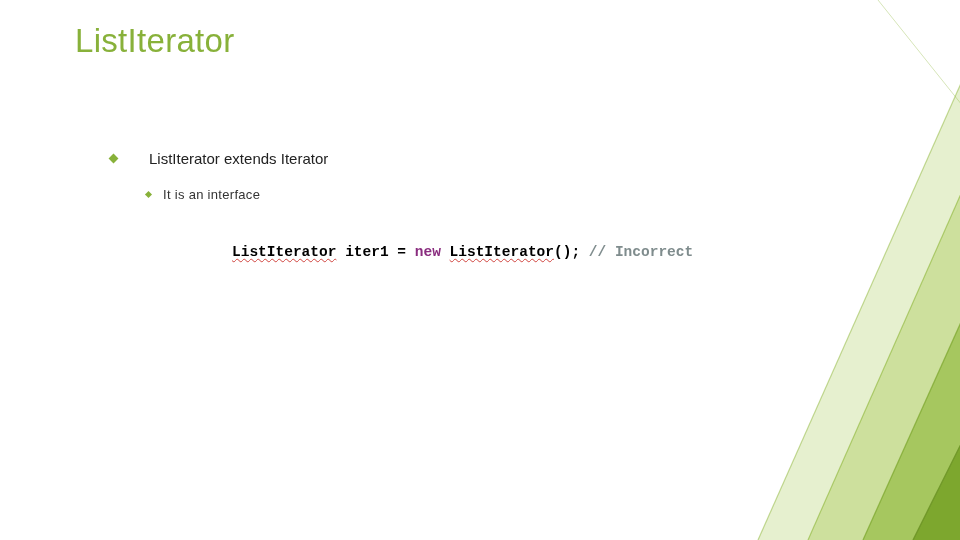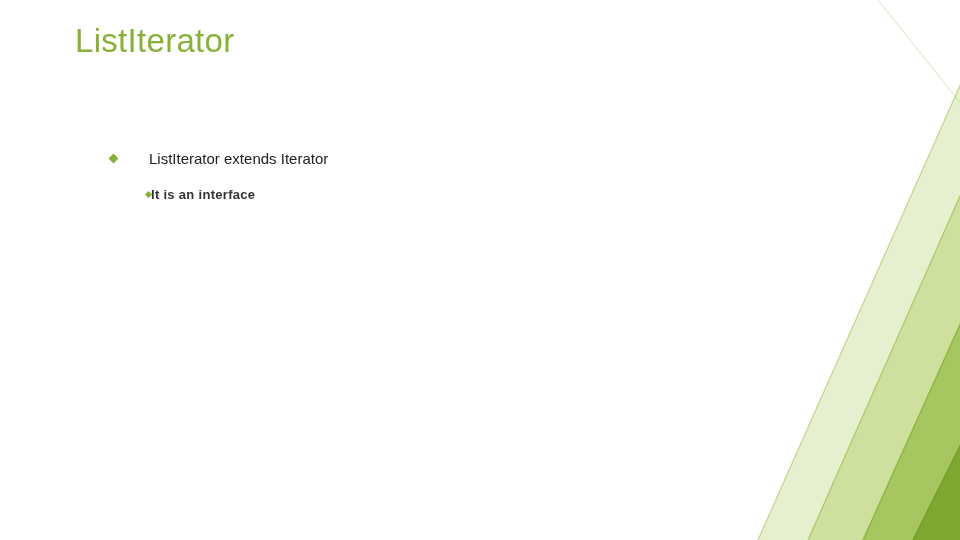--- a/index.html
+++ b/index.html
@@ -36,24 +36,24 @@
     gap: 32px;
     font-size: 15px;
     color: #222;
   }
   .bullet-sub {
     position: absolute;
     left: 108px;
     top: 187px;
     display: flex;
     align-items: center;
+    gap: 12px;
     font-size: 13px;
     color: #333;
     letter-spacing: 0.3px;
-    font-weight: bold;
   }
   .diamond {
     display: inline-block;
     width: 7px;
     height: 7px;
     background: #88b13a;
     transform: rotate(45deg);
     flex-shrink: 0;
   }
   .diamond.small {
@@ -96,20 +96,23 @@
   <div class="bullet-main">
     <span class="diamond"></span>
     <span>ListIterator extends Iterator</span>
   </div>
 
   <div class="bullet-sub">
     <span class="diamond small"></span>
     <span>It is an interface</span>
   </div>
 
+  <div class="code-area">
+    <span class="tok-black err-underline">ListIterator</span><span> </span><span class="tok-black">iter1</span><span class="tok-black"> = </span><span class="tok-kw">new</span><span> </span><span class="tok-black err-underline">ListIterator</span><span class="tok-black">();</span><span> </span><span class="tok-comment">// Incorrect</span>
+  </div>
 
   <svg class="decor" viewBox="0 0 300 540" preserveAspectRatio="none">
     <polygon points="300,0 300,540 60,540" fill="#9dc23f" opacity="0.25"></polygon>
     <polygon points="300,110 300,540 110,540" fill="#9dc23f" opacity="0.35"></polygon>
     <polygon points="300,240 300,540 165,540" fill="#8cb536" opacity="0.6"></polygon>
     <polygon points="300,370 300,540 215,540" fill="#7aa52b" opacity="0.95"></polygon>
     <line x1="300" y1="0" x2="60" y2="540" stroke="#8cb536" stroke-width="1.2" opacity="0.5"></line>
     <line x1="300" y1="110" x2="110" y2="540" stroke="#8cb536" stroke-width="1.2" opacity="0.6"></line>
     <line x1="300" y1="240" x2="165" y2="540" stroke="#7aa52b" stroke-width="1.3" opacity="0.7"></line>
     <line x1="300" y1="370" x2="215" y2="540" stroke="#6d9426" stroke-width="1.4" opacity="0.85"></line>

